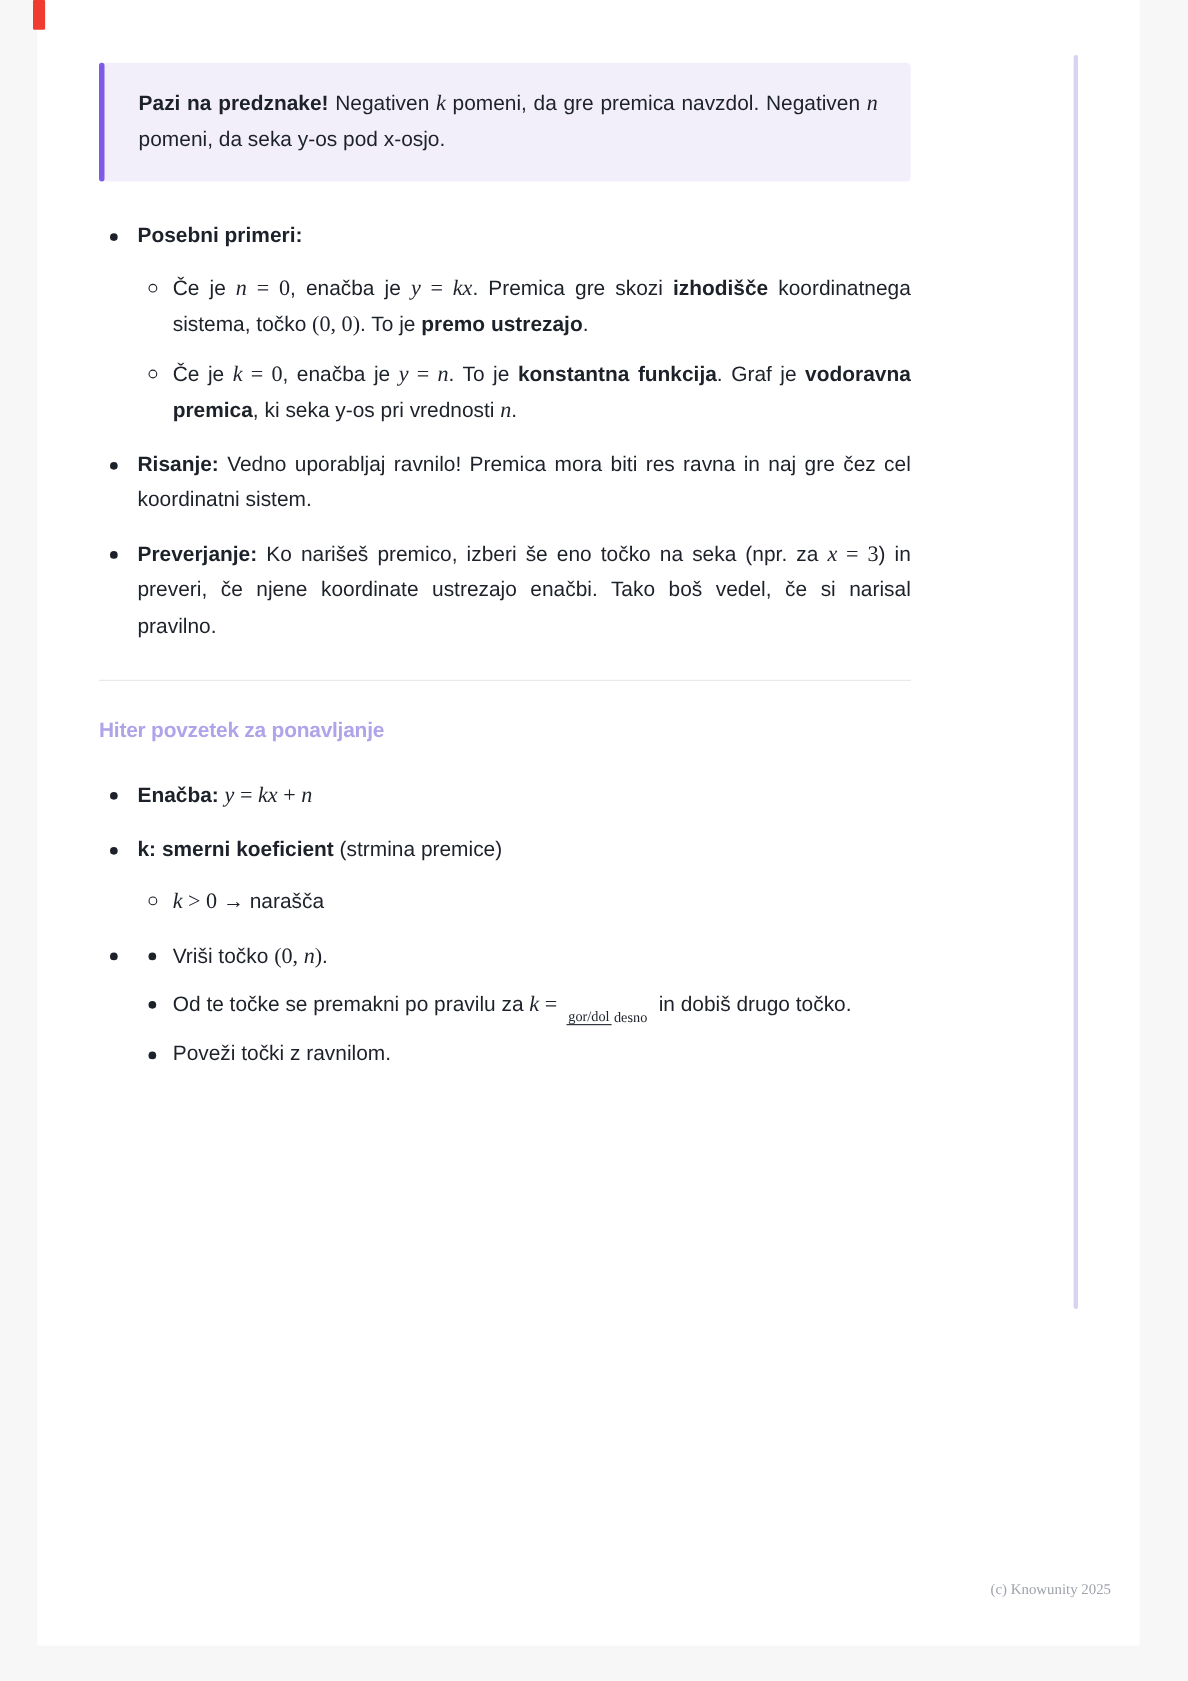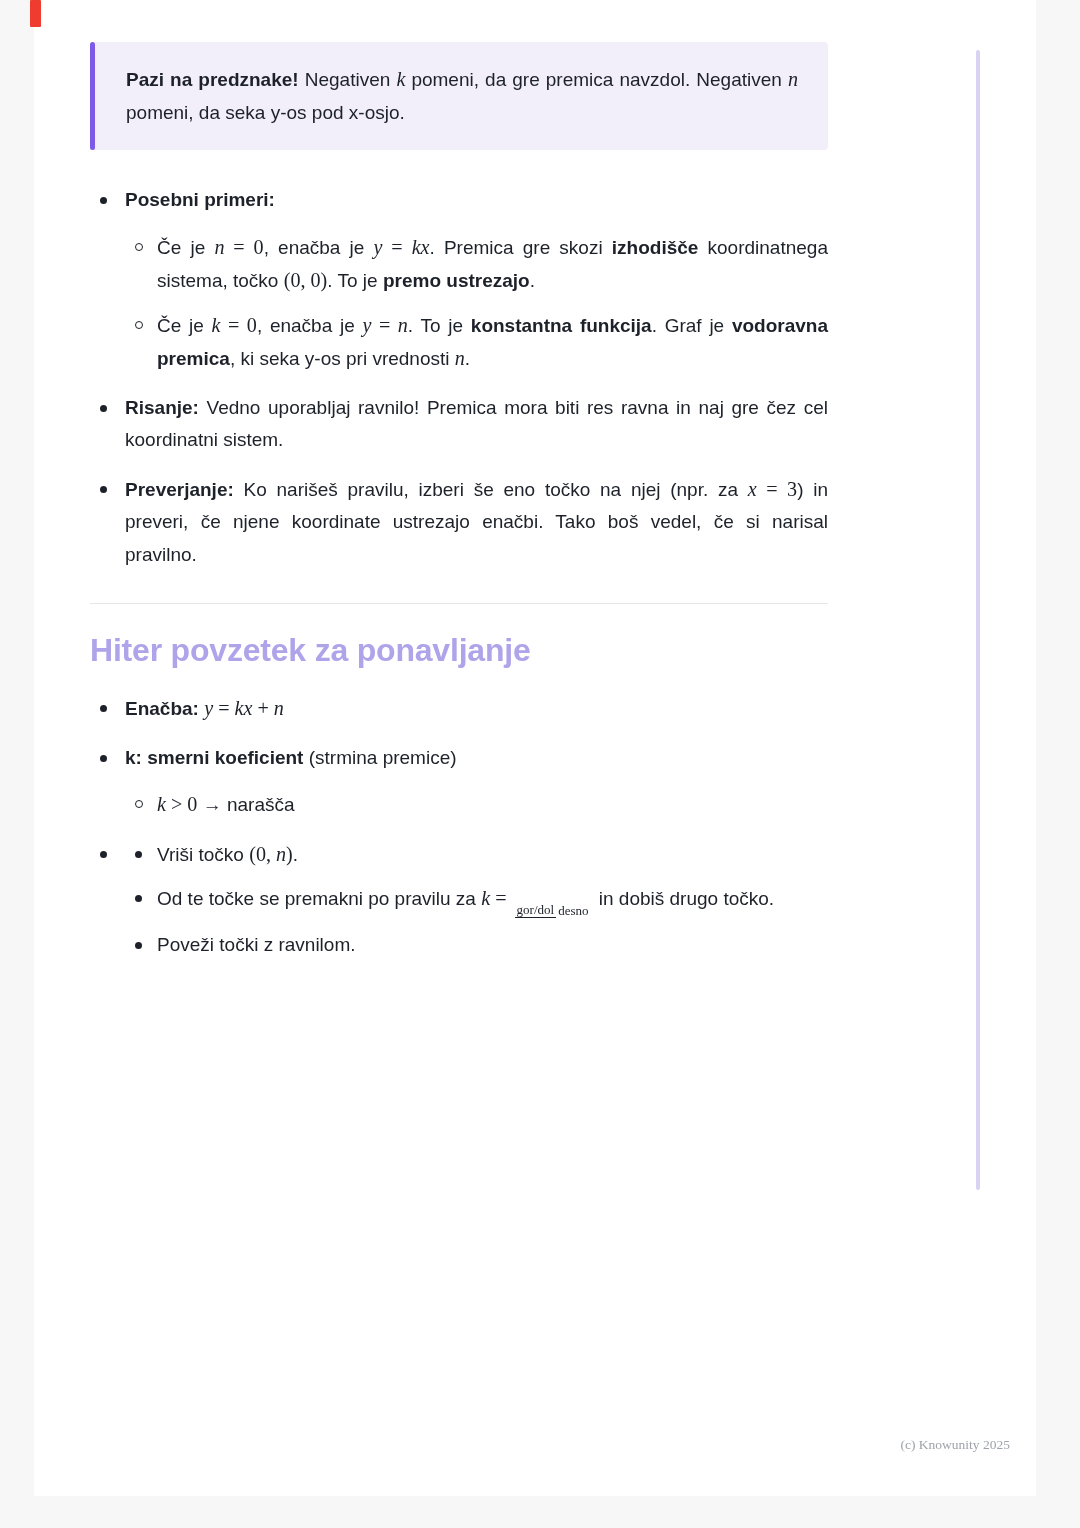--- a/index.html
+++ b/index.html
@@ -27,21 +27,21 @@
   }
   .accent-line {
     position: absolute;
     left: 942px; top: 50px;
     width: 4px; height: 1140px;
     border-radius: 2px;
     background: var(--accent-line, #D9D2F3);
   }
   .content {
     position: absolute;
-    left: 56px; top: 42px;
+    left: 56px; top: 57px;
     width: 738px;
     font-size: 19px;
     line-height: 33px;
   }
   
   .callout {
     position: relative;
     background: var(--callout-bg, #F2EFFB);
     border-radius: 4px;
     padding: 21px 30px 21px 36px;
@@ -84,21 +84,21 @@
     left: 10px; top: 13px;
     width: 7px; height: 7px;
     border-radius: 50%;
   }
   .dot { background: var(--text, #1D2129); }
   .circle { background: transparent; border: 1.5px solid var(--text, #1D2129); width: 8px; height: 8px; top: 12px; }
   
   .divider { border: none; border-top: 1px solid var(--divider, #E7E7EA); margin: 32px 0 0 0; }
   .heading {
     margin: 28px 0 24px 0;
-    font-size: 32px;
+    font-size: 19px;
     line-height: 36px;
     font-weight: 700;
     letter-spacing: -0.2px;
     color: var(--heading, #AFA3E9);
   }
   
   .footer {
     position: absolute;
     right: 26px; top: 1437px;
     font-size: 13.5px;
@@ -137,21 +137,21 @@
         </ul>
       </li>
 
       <li>
         <span class="bullet dot"></span>
         <p class="txt just"><b>Risanje:</b><span> Vedno uporabljaj ravnilo! Premica mora biti res ravna in naj gre čez cel koordinatni sistem.</span></p>
       </li>
 
       <li>
         <span class="bullet dot"></span>
-        <p class="txt just"><b>Preverjanje:</b><span> Ko narišeš pravilu, izberi še eno točko na njej (npr. za </span><span class="mv">x</span><span class="mu"> = 3</span><span>) in preveri, če njene koordinate ustrezajo enačbi. Tako boš vedel, če si narisal pravilno.</span></p>
+        <p class="txt just"><b>Preverjanje:</b><span> Ko narišeš premico, izberi še eno točko na seka (npr. za </span><span class="mv">x</span><span class="mu"> = 3</span><span>) in preveri, če njene koordinate ustrezajo enačbi. Tako boš vedel, če si narisal pravilno.</span></p>
       </li>
 
     </ul>
 
     <hr class="divider">
 
     <h2 class="heading">Hiter povzetek za ponavljanje</h2>
 
     <ul class="lvl1">
 

